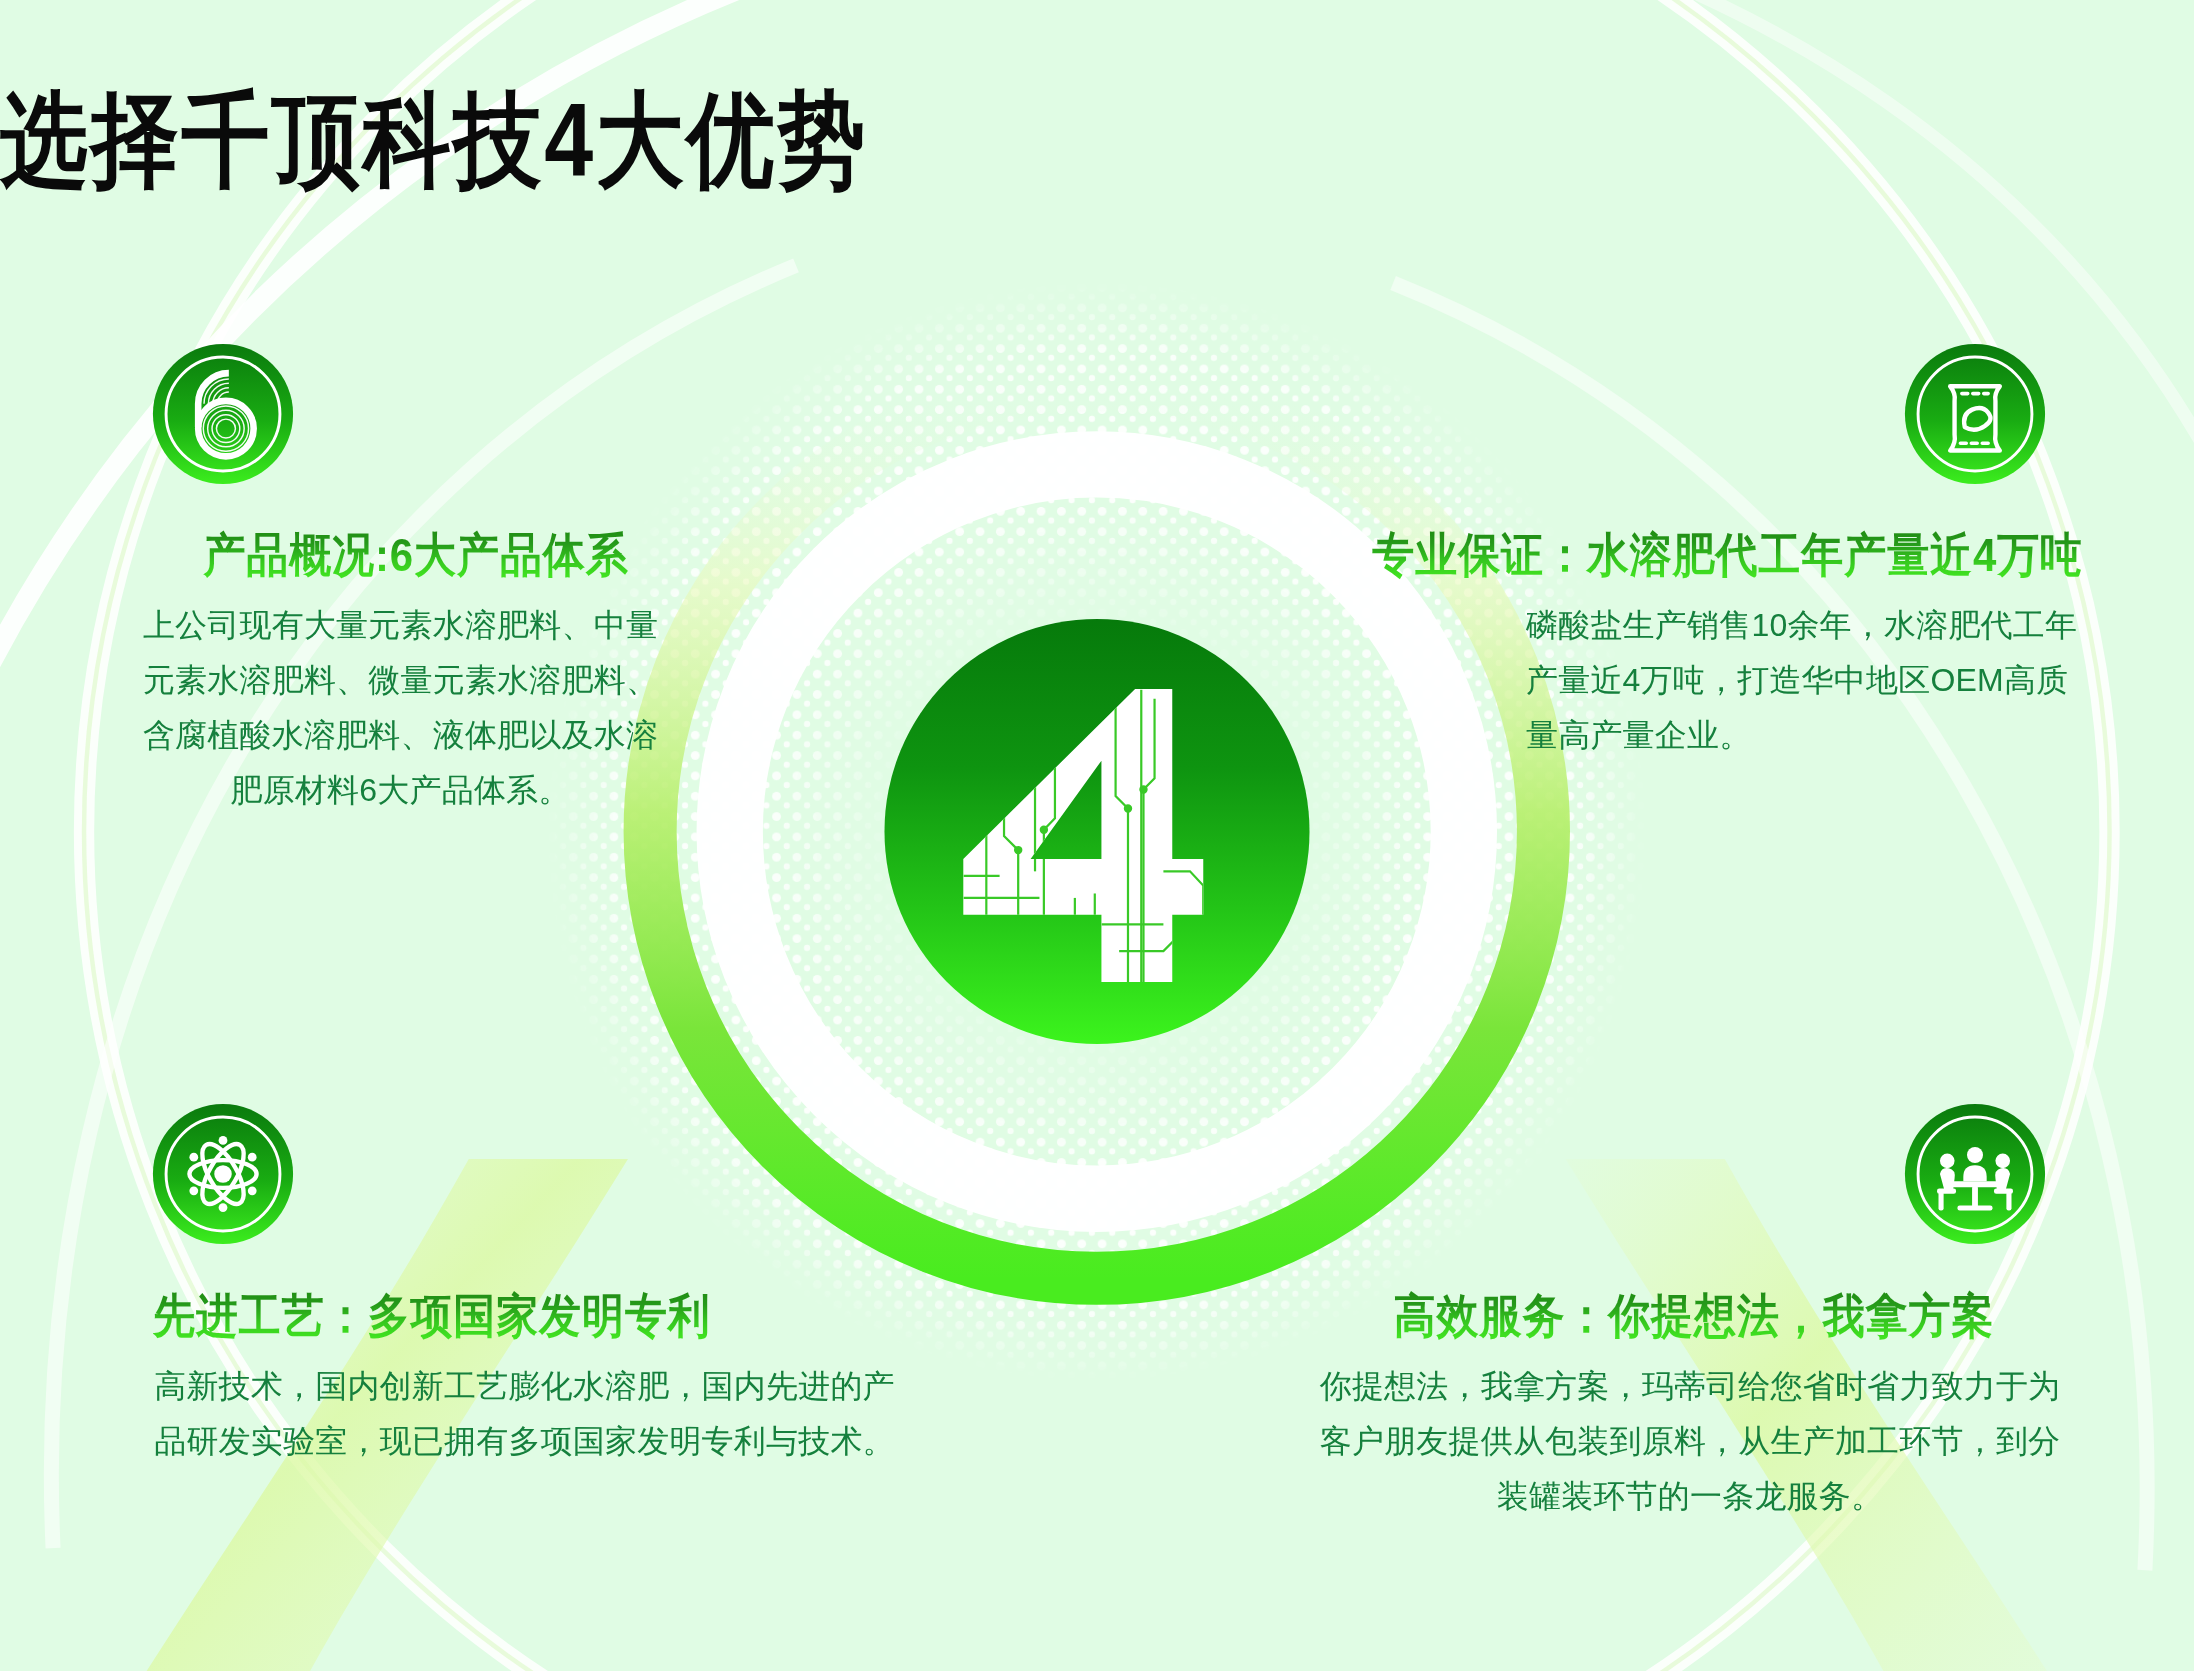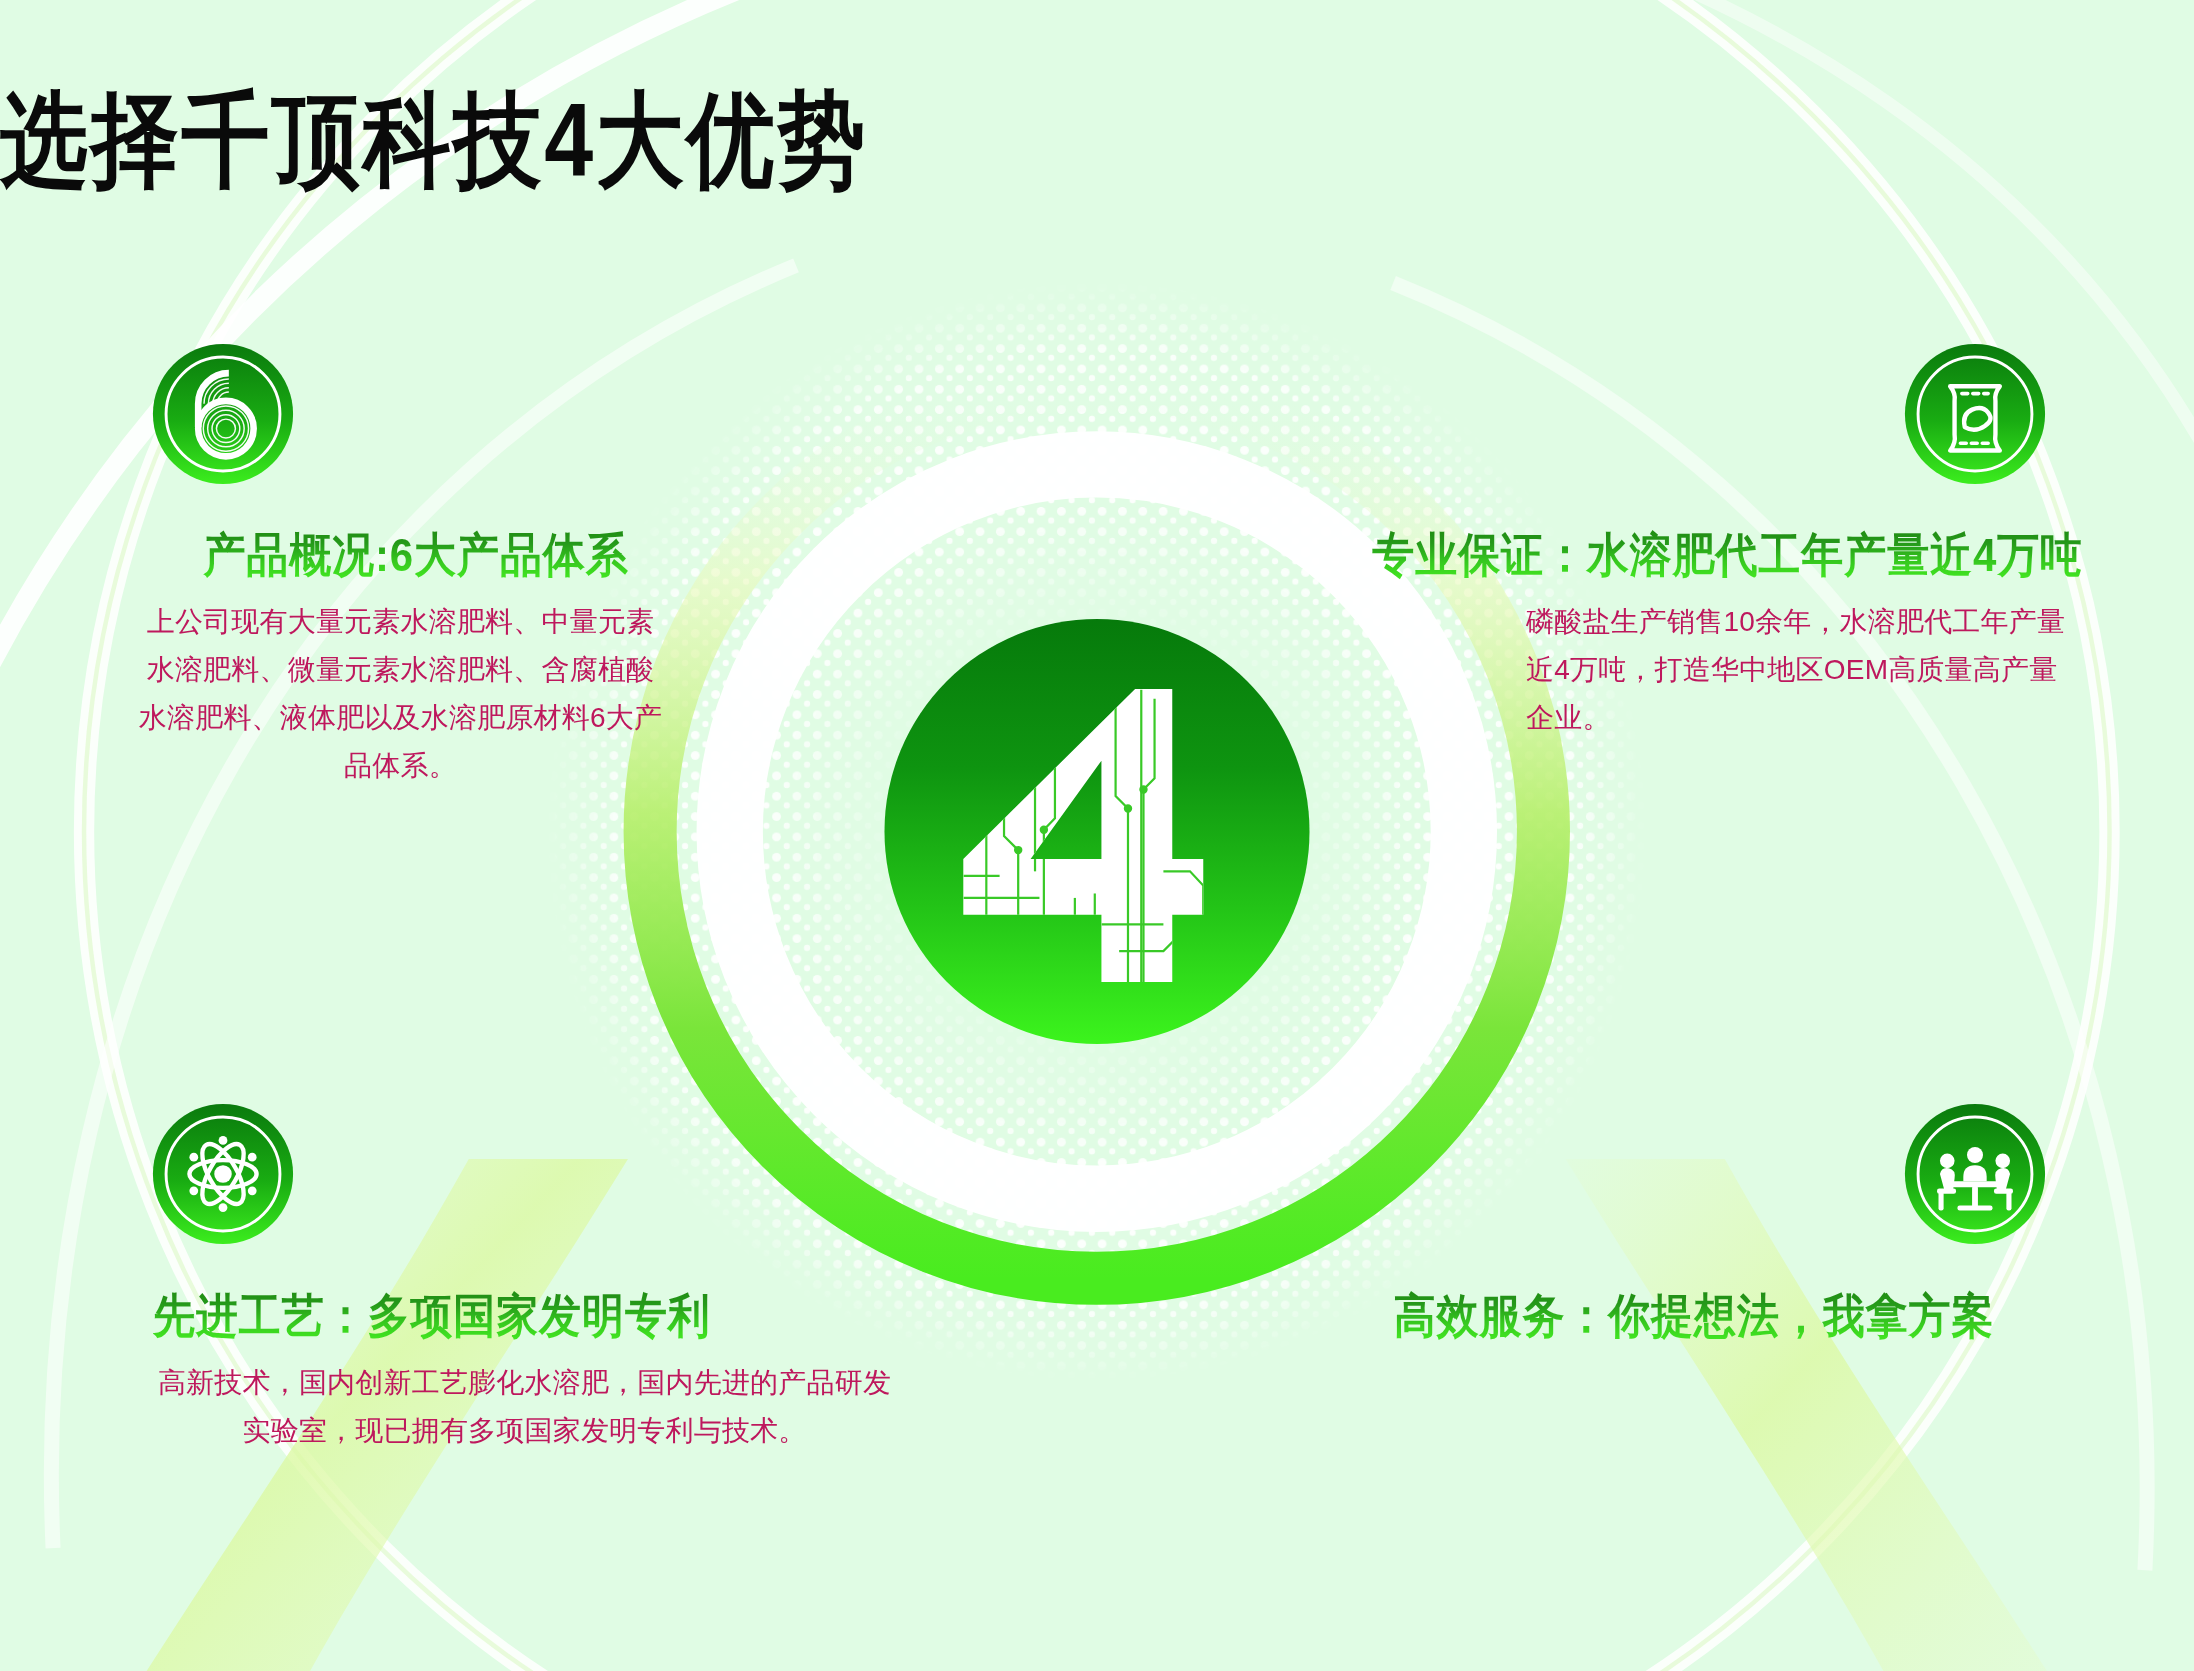--- a/index.html
+++ b/index.html
@@ -48,23 +48,23 @@
     background-clip:text;
     color:transparent;
     -webkit-text-fill-color:transparent;
     transform:scaleY(1.12);
     transform-origin:left top;
   }
   .q-tr .q-head{ transform-origin:right top; }
 
   .q-body{
     margin-top:20.3px;
-    font-size:28px;
+    font-size:32px;
     line-height:1.72;
-    color:#be185d;
+    color:#15803d;
     letter-spacing:0.2px;
   }
   .q-tl .q-body{ width:535px; }
   .q-tr .q-body{ width:557px; margin-left:auto; text-align:left; }
   .q-bl .q-body{ width:743px;text-align:center; }
   .q-br .q-body{ width:770px; }
 
   
   .badge{ position:absolute; width:146px; height:146px; z-index:25; }
   .b-tl{ left:150px;  top:341px;  }
@@ -311,14 +311,15 @@
   <div class="q-body">磷酸盐生产销售10余年，水溶肥代工年产量近4万吨，打造华中地区OEM高质量高产量企业。</div>
 </div>
 
 <div class="quad q-bl">
   <div class="q-head">先进工艺：多项国家发明专利</div>
   <div class="q-body">高新技术，国内创新工艺膨化水溶肥，国内先进的产品研发实验室，现已拥有多项国家发明专利与技术。</div>
 </div>
 
 <div class="quad q-br">
   <div class="q-head">高效服务：你提想法，我拿方案</div>
+  <div class="q-body">你提想法，我拿方案，玛蒂司给您省时省力致力于为客户朋友提供从包装到原料，从生产加工环节，到分装罐装环节的一条龙服务。</div>
 </div>
 
 
 </body></html>

